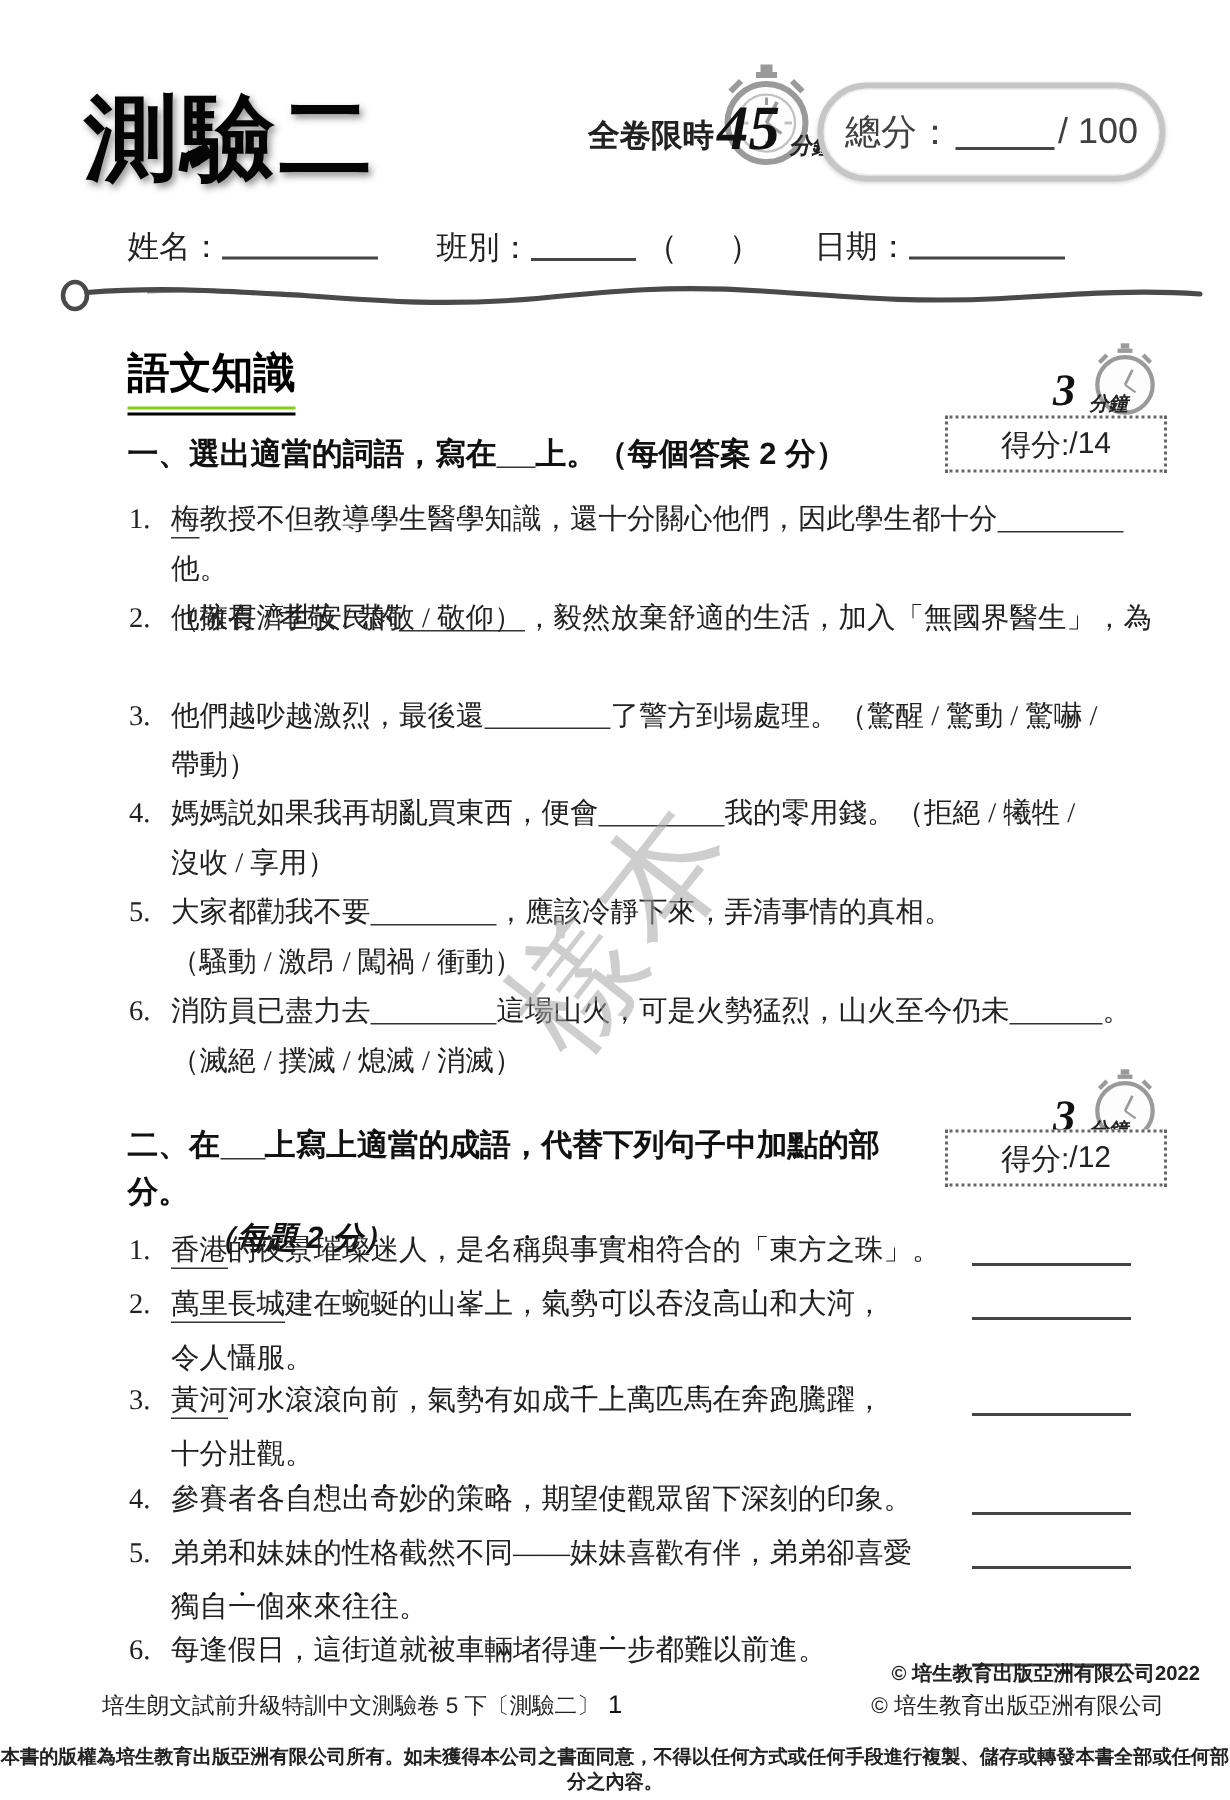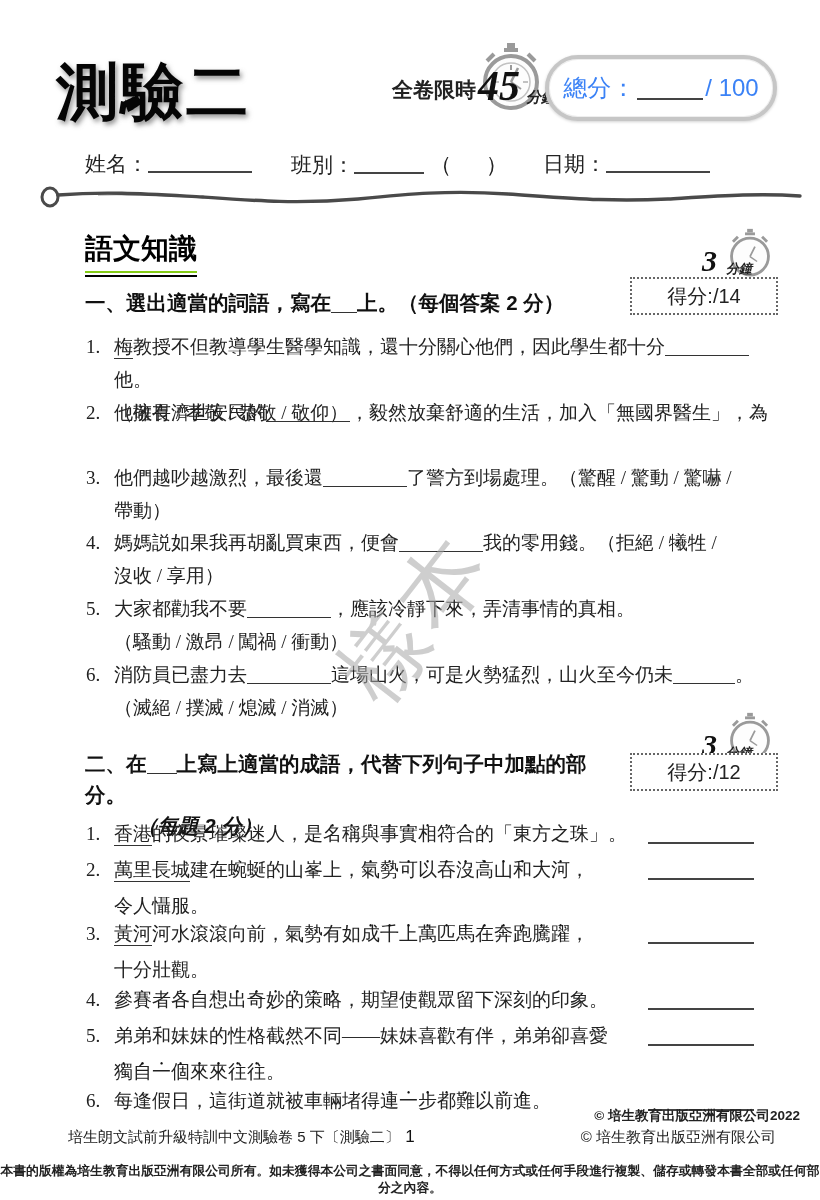--- a/index.html
+++ b/index.html
@@ -21,21 +21,21 @@
   .timelimit .sw { position:absolute; left:88px; top:0; }
   .timelimit .num {
     position:absolute; left:86px; top:20px; font-size:42px; font-weight:bold; font-style:italic;
     font-family:"Liberation Serif", serif; color:#111;
   }
   .timelimit .unit { position:absolute; left:134px; top:46px; font-size:15px; font-style:italic; font-weight:bold; color:#222; }
   .pill {
     position:absolute; left:545px; top:55px; width:232px; height:66px;
     border:4px solid #c6c6c6; border-radius:40px; background:#fff;
     box-shadow:0 1px 3px rgba(0,0,0,0.18), inset 0 0 0 1px #eee;
-    display:flex; align-items:center; justify-content:center; font-size:24px; color:#3b82f6;
+    display:flex; align-items:center; justify-content:center; font-size:24px; color:#404040;
   }
   .pill .blankline { display:inline-block; width:66px; border-bottom:2px solid #444; height:1em; margin:0 2px; }
   
   .inforow { position:absolute; left:85px; top:150px; width:700px; font-size:21px; color:#222; }
   .inforow .grp { position:absolute; top:0; white-space:nowrap;text-align:right; }
   .iblank { display:inline-block; border-bottom:2px solid #444; height:1.05em; vertical-align:-2px; }
   .parens { font-size:22px; }
   .pgap { display:inline-block; width:34px; }
   
   .divider { position:absolute; left:38px; top:180px; }

